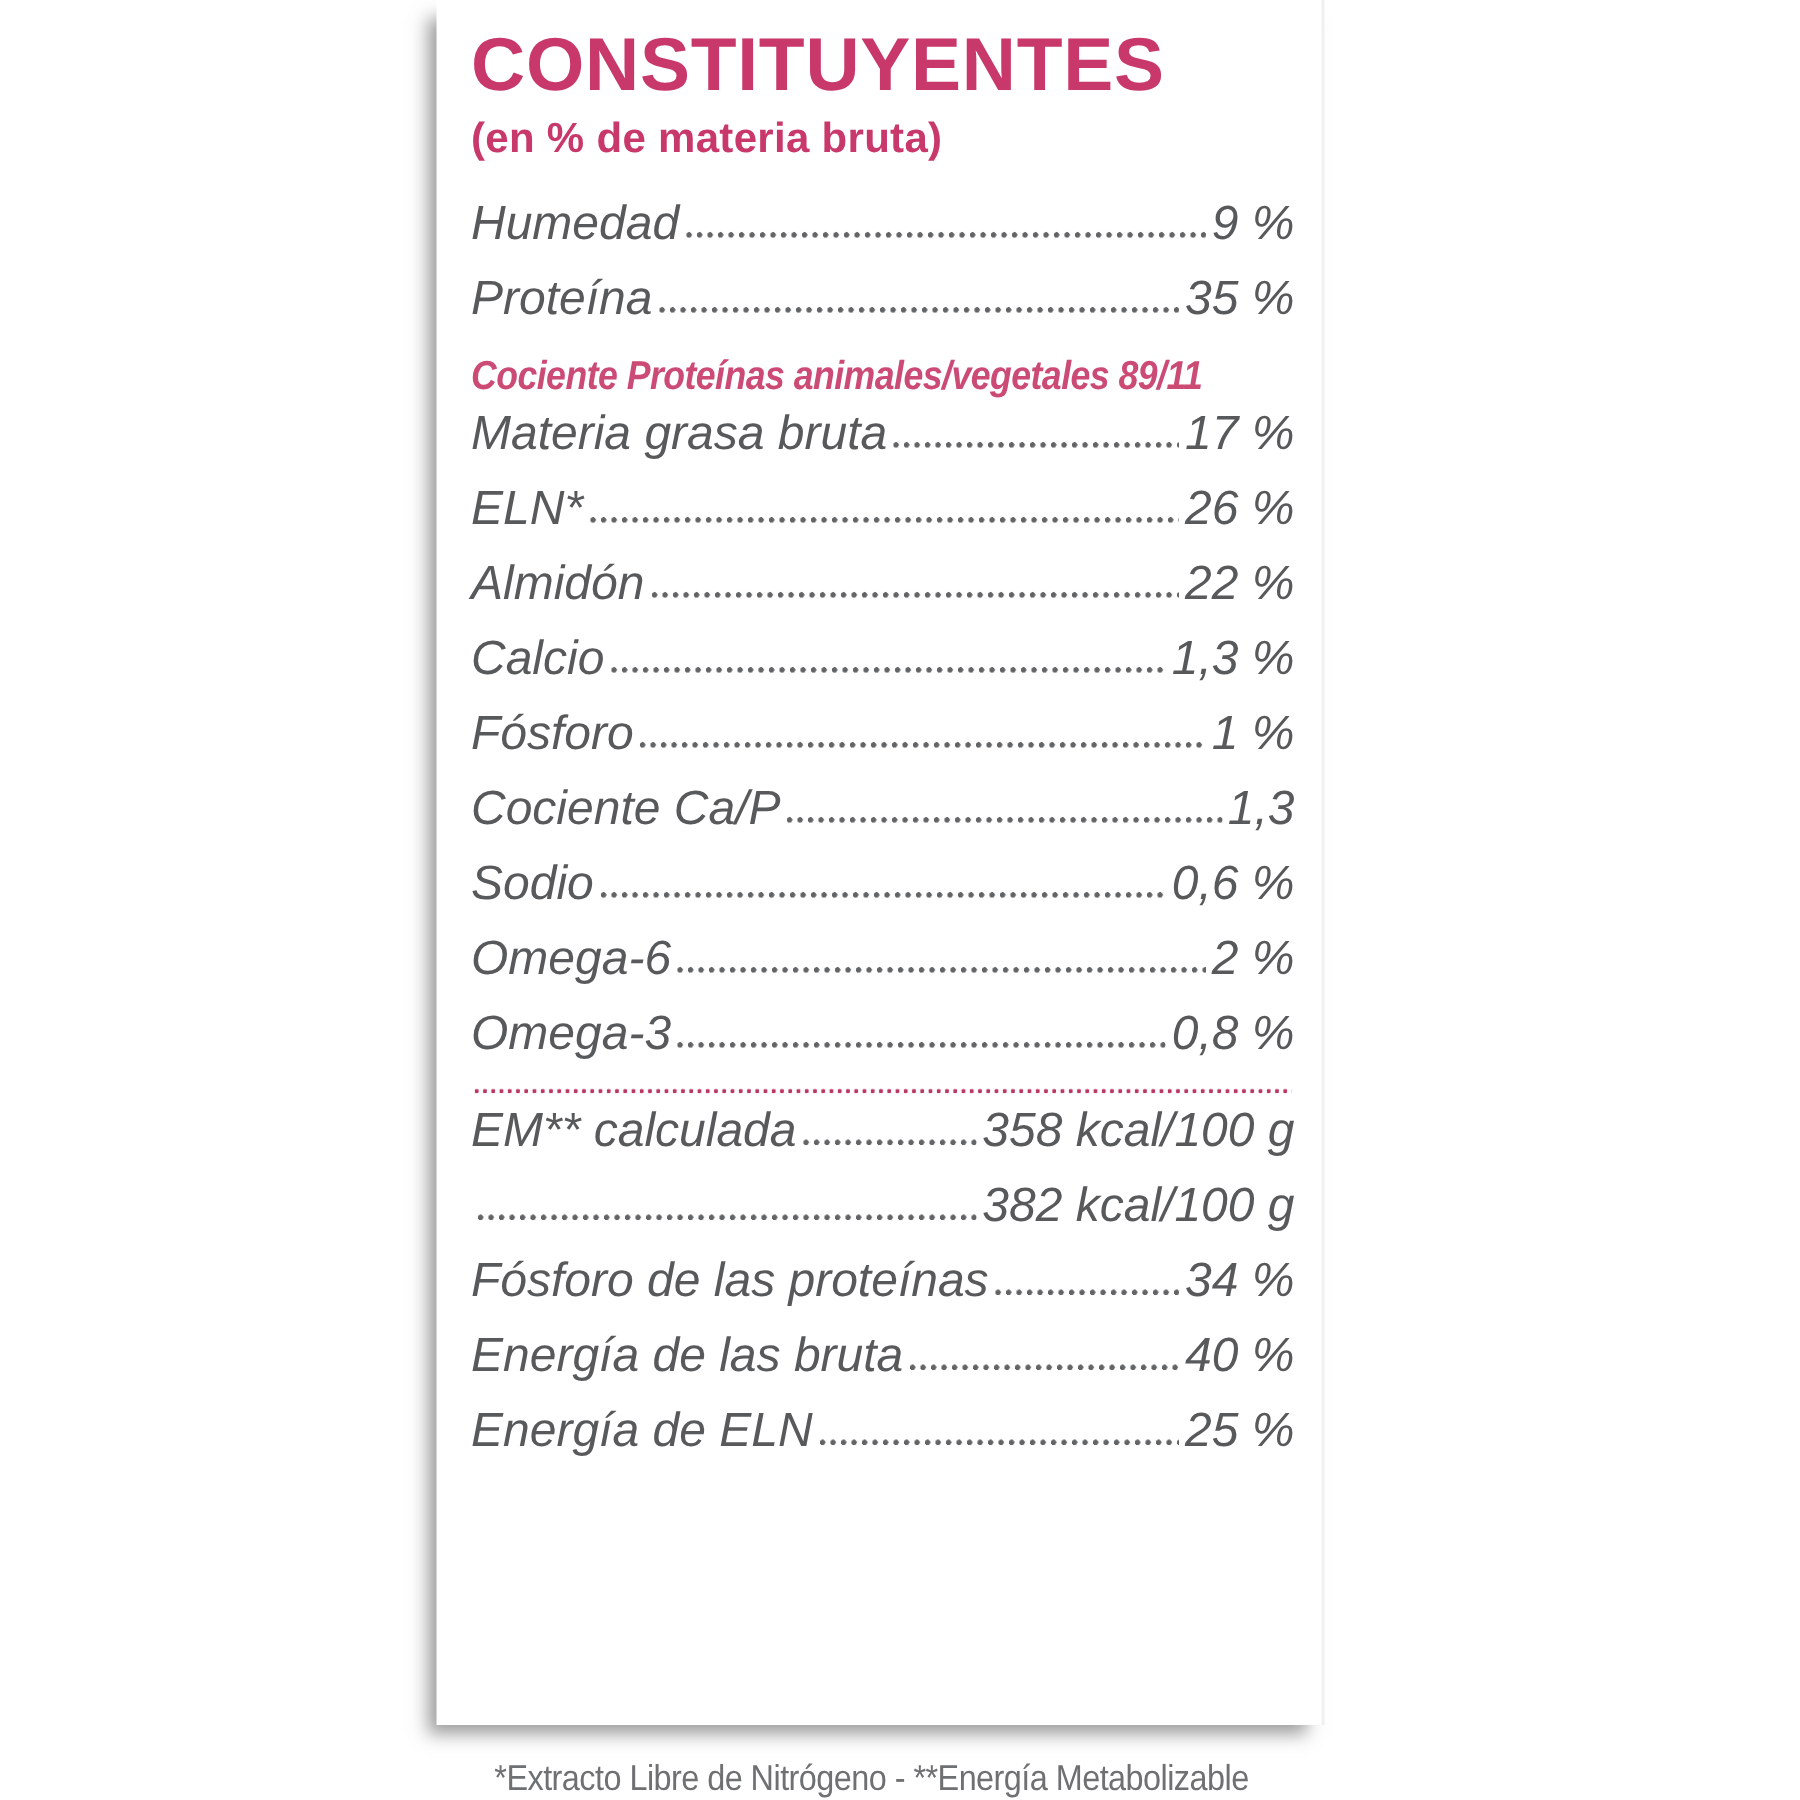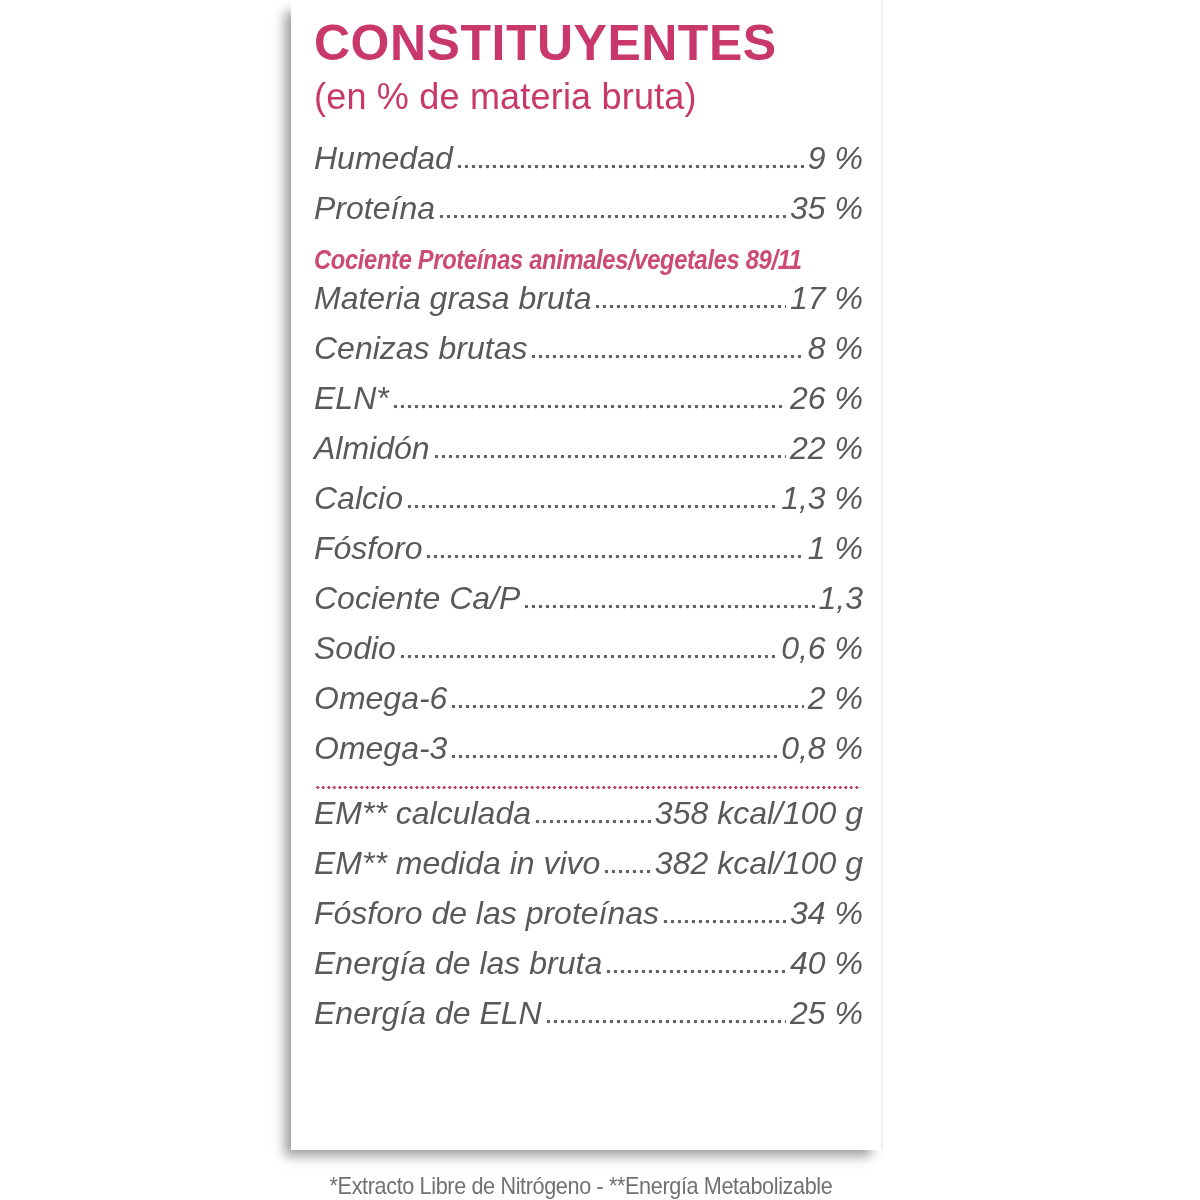--- a/index.html
+++ b/index.html
@@ -31,22 +31,22 @@
   .title {
     color: #c9386a;
     font-weight: bold;
     font-size: 50px;
     line-height: 1.0;
     letter-spacing: 0.5px;
     white-space: nowrap;
   }
   .subtitle {
     color: #c9386a;
-    font-weight: normal;
-    font-size: 36px;
+    font-weight: bold;
+    font-size: 28px;
     margin-top: 8px;
     letter-spacing: 0.2px;
     white-space: nowrap;
   }
   .rows { margin-top: 22px; font-style: italic; }
   .row {
     display: flex;
     align-items: baseline;
     height: 50px;
     color: #58595b;
@@ -124,25 +124,20 @@
       </div>
 
       <div class="note-row">Cociente Proteínas animales/vegetales 89/11</div>
 
       <div class="row">
         <span class="label">Materia grasa bruta</span>
         <span class="dots"></span>
         <span class="value">17 %</span>
       </div>
 
-      <div class="row">
-        <span class="label">Cenizas brutas</span>
-        <span class="dots"></span>
-        <span class="value">8 %</span>
-      </div>
 
 
       <div class="row">
         <span class="label">ELN*</span>
         <span class="dots"></span>
         <span class="value">26 %</span>
       </div>
 
       <div class="row">
         <span class="label">Almidón</span>
@@ -188,21 +183,20 @@
 
       <div class="divider"></div>
 
       <div class="row">
         <span class="label">EM** calculada</span>
         <span class="dots"></span>
         <span class="value">358 kcal/100 g</span>
       </div>
 
       <div class="row">
-        <span class="label">EM** medida in vivo</span>
         <span class="dots"></span>
         <span class="value">382 kcal/100 g</span>
       </div>
 
       <div class="row">
         <span class="label">Fósforo de las proteínas</span>
         <span class="dots"></span>
         <span class="value">34 %</span>
       </div>
 

